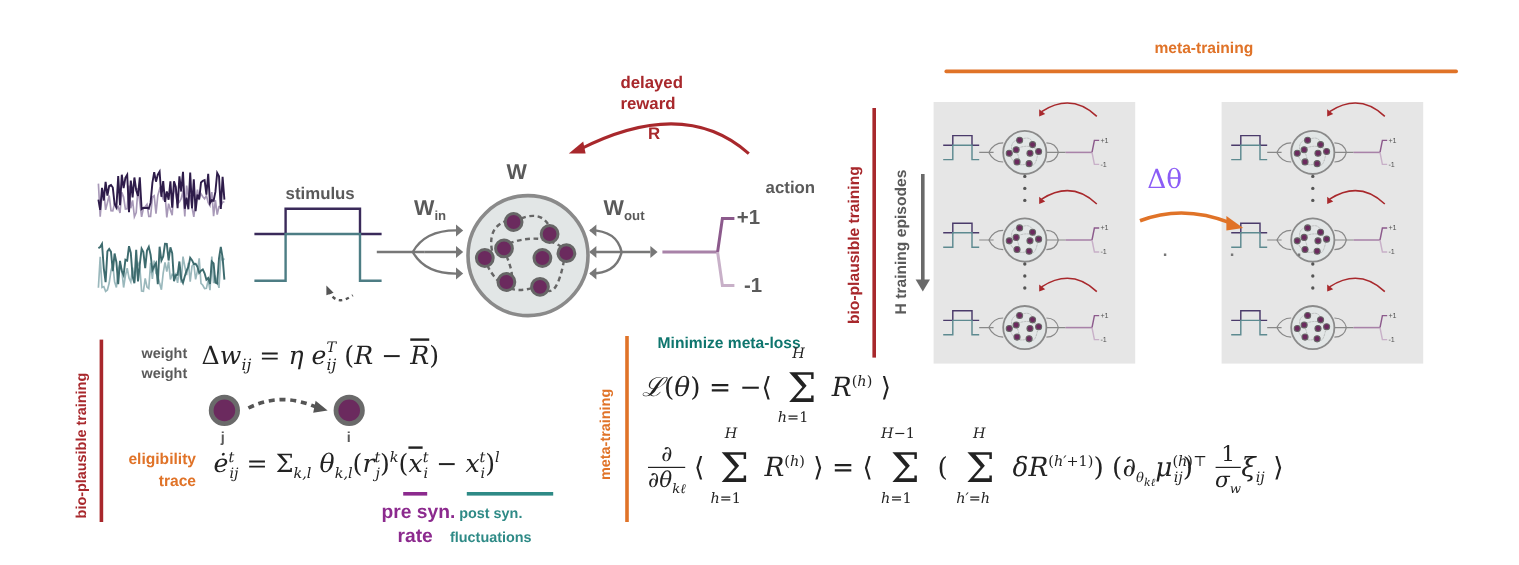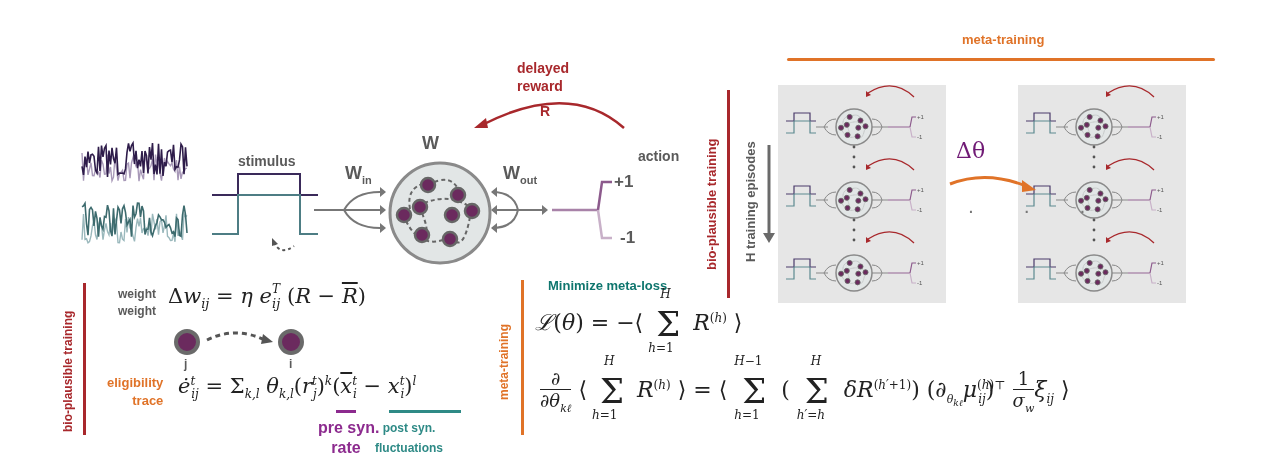--- a/index.html
+++ b/index.html
@@ -375,19 +375,19 @@
         <circle cx="79.6" cy="197.36" r="2.52" fill="#6b2a5e" stroke="#666" stroke-width="0.9"></circle>
         <path d="M94,180 Q102,180 104,188 M94,196 Q102,196 104,188 M94,188 L110,188" fill="none" stroke="#888" stroke-width="1"></path>
         <line x1="110" y1="188" x2="132" y2="188" stroke="#a882a8" stroke-width="1.3"></line>
         <polyline points="132,188 134,178 138,178" fill="none" stroke="#8c5a8c" stroke-width="1.2"></polyline>
         <polyline points="132,188 134,198 138,198" fill="none" stroke="#c8b0c8" stroke-width="1.2"></polyline>
         <text x="139" y="180" font-size="6" fill="#555" font-family="Liberation Sans, sans-serif">+1</text>
         <text x="139" y="200" font-size="6" fill="#555" font-family="Liberation Sans, sans-serif">-1</text>
       </svg>
     </div>
 
-  <div class="abs math orange" style="left:956px;top:138px;font-size:22px;color:#701a75;">Δθ</div>
+  <div class="abs math orange" style="left:956px;top:138px;font-size:22px;color:#8b5cf6;">Δθ</div>
   <svg style="left:948px;top:168px;" width="100" height="30">
     <path d="M2,16 Q38,2 78,18" fill="none" stroke="#e07328" stroke-width="3"></path>
     <polygon points="74,12 88,22 74,24" fill="#e07328"></polygon>
   </svg>
   <div class="abs lbl" style="left:969px;top:200px;font-size:14px;color:#777;letter-spacing:24px;">. . .</div>
 </div>
 
 </body></html>

